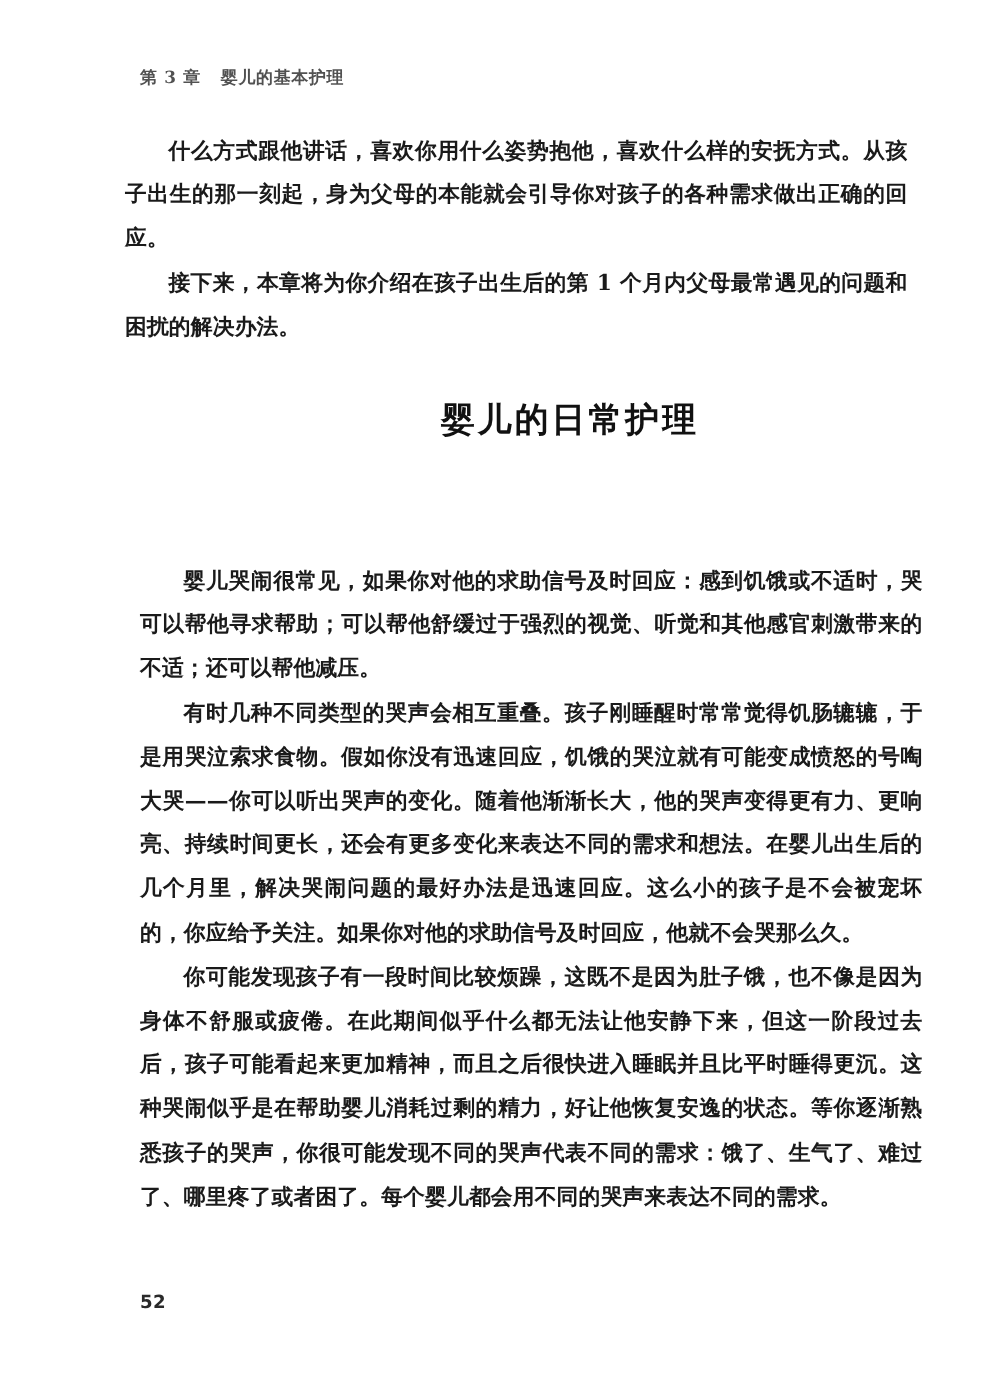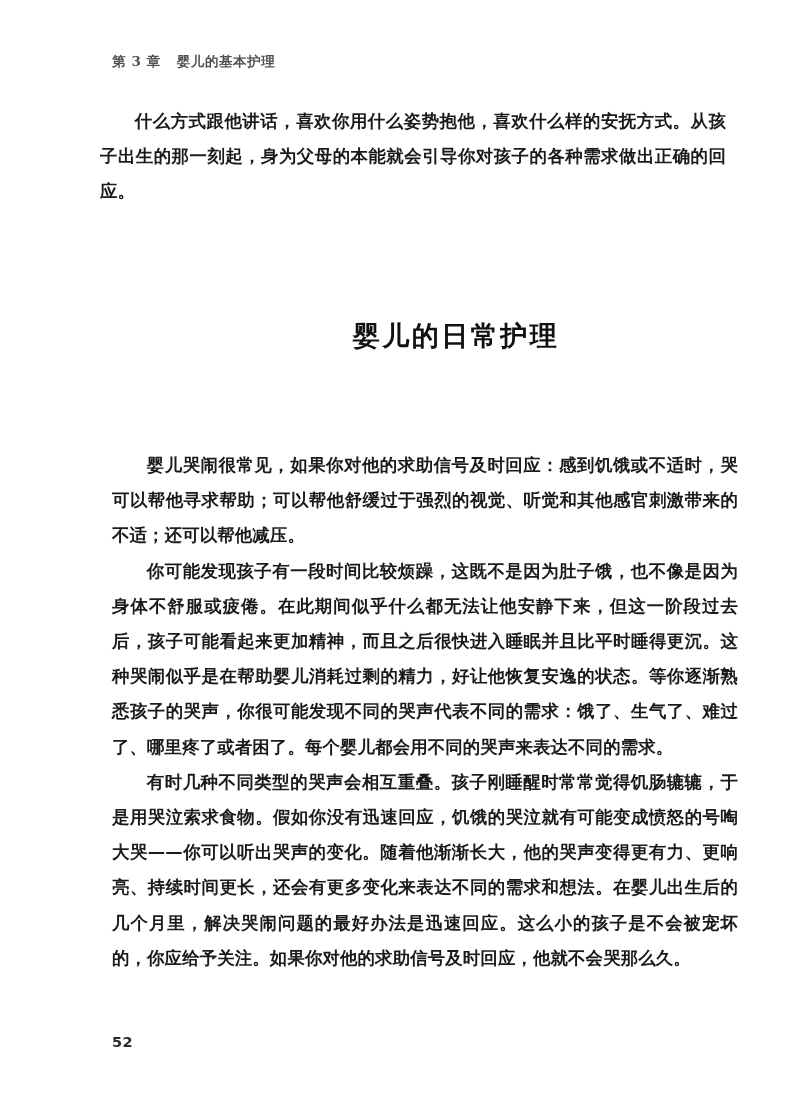--- a/index.html
+++ b/index.html
@@ -105,26 +105,27 @@
 </style>
 </head>
 <body>
 
 <div class="page">
 
   <div class="running-header">第 3 章   婴儿的基本护理</div>
 
   <div class="column">
     <p class="body indent">什么方式跟他讲话，喜欢你用什么姿势抱他，喜欢什么样的安抚方式。从孩子出生的那一刻起，身为父母的本能就会引导你对孩子的各种需求做出正确的回应。</p>
+    <p class="body indent">接下来，本章将为你介绍在孩子出生后的第 1 个月内父母最常遇见的问题和困扰的解决办法。</p>
   </div>
 
   <h1 class="section-heading">婴儿的日常护理</h1>
 
 
   <div class="column-lower">
     <p class="body indent">婴儿哭闹很常见，如果你对他的求助信号及时回应：感到饥饿或不适时，哭可以帮他寻求帮助；可以帮他舒缓过于强烈的视觉、听觉和其他感官刺激带来的不适；还可以帮他减压。</p>
+    <p class="body indent">有时几种不同类型的哭声会相互重叠。孩子刚睡醒时常常觉得饥肠辘辘，于是用哭泣索求食物。假如你没有迅速回应，饥饿的哭泣就有可能变成愤怒的号啕大哭——你可以听出哭声的变化。随着他渐渐长大，他的哭声变得更有力、更响亮、持续时间更长，还会有更多变化来表达不同的需求和想法。在婴儿出生后的几个月里，解决哭闹问题的最好办法是迅速回应。这么小的孩子是不会被宠坏的，你应给予关注。如果你对他的求助信号及时回应，他就不会哭那么久。</p>
     <p class="body indent">你可能发现孩子有一段时间比较烦躁，这既不是因为肚子饿，也不像是因为身体不舒服或疲倦。在此期间似乎什么都无法让他安静下来，但这一阶段过去后，孩子可能看起来更加精神，而且之后很快进入睡眠并且比平时睡得更沉。这种哭闹似乎是在帮助婴儿消耗过剩的精力，好让他恢复安逸的状态。等你逐渐熟悉孩子的哭声，你很可能发现不同的哭声代表不同的需求：饿了、生气了、难过了、哪里疼了或者困了。每个婴儿都会用不同的哭声来表达不同的需求。</p>
-    <p class="body indent">有时几种不同类型的哭声会相互重叠。孩子刚睡醒时常常觉得饥肠辘辘，于是用哭泣索求食物。假如你没有迅速回应，饥饿的哭泣就有可能变成愤怒的号啕大哭——你可以听出哭声的变化。随着他渐渐长大，他的哭声变得更有力、更响亮、持续时间更长，还会有更多变化来表达不同的需求和想法。在婴儿出生后的几个月里，解决哭闹问题的最好办法是迅速回应。这么小的孩子是不会被宠坏的，你应给予关注。如果你对他的求助信号及时回应，他就不会哭那么久。</p>
   </div>
 
   <div class="page-number">52</div>
 
 </div>
 
 </body></html>

